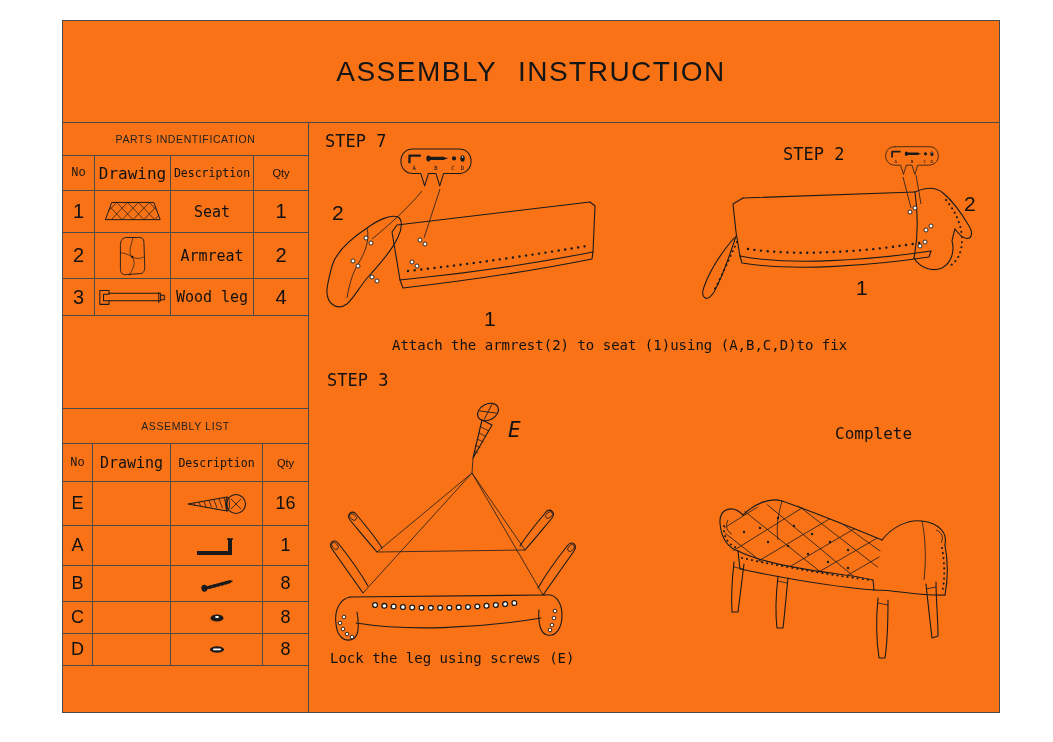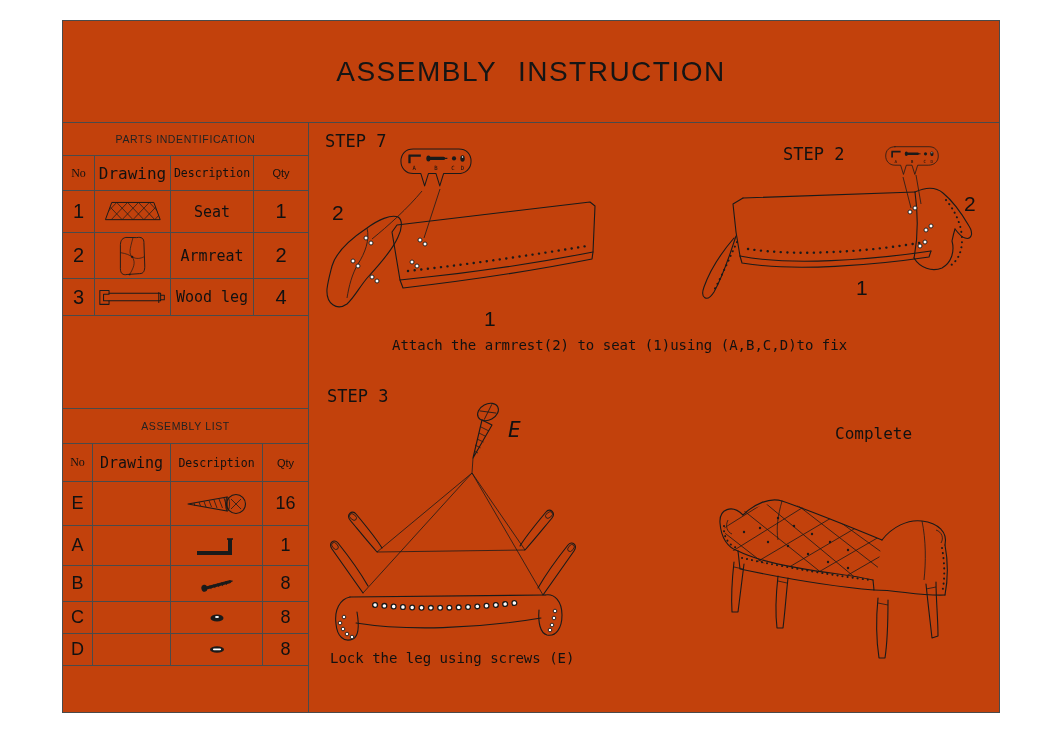--- a/index.html
+++ b/index.html
@@ -1,37 +1,37 @@
 <!DOCTYPE html>
 <html><head>
 <meta charset="utf-8">
 <style>
   * { margin:0; padding:0; box-sizing:border-box; }
   html,body { width:1053px; height:742px; background:#ffffff; overflow:hidden; }
   body { position:relative; font-family:"Liberation Sans", sans-serif; color:#111; }
 
   .sheet { position:absolute; left:62px; top:20px; width:938px; height:693px;
-           border:1px solid #4a4a4a; background:#c2410c; }
+           border:1px solid #4a4a4a; background:#f97316; }
   .title-row { height:102px; border-bottom:1px solid #4a4a4a;
                display:flex; align-items:center; justify-content:center; }
   .page-title { font-size:28px; font-weight:400; letter-spacing:1.5px; word-spacing:12px; color:#151515; }
 
   .content { display:flex; height:589px; }
 
   
   .left-panel { width:246px; border-right:1px solid #4a4a4a; display:flex; flex-direction:column; }
   .tbl-title { border-bottom:1px solid #4a4a4a; display:flex; align-items:center; justify-content:center;
                font-size:10.5px; letter-spacing:.6px; color:#222; }
   .cols { display:grid; }
   .parts-grid { grid-template-columns:32px 76px 83px auto; }
   .hw-grid    { grid-template-columns:30px 78px 92px auto; }
   .cols > div { border-right:1px solid #4a4a4a; border-bottom:1px solid #4a4a4a;
                 display:flex; align-items:center; justify-content:center; overflow:hidden; }
   .cols > div:last-child { border-right:none; }
-  .hdr-no   { font-family:Liberation Serif, serif; font-size:12px; }
+  .hdr-no   { font-family:Liberation Mono, monospace; font-size:12px; }
   .hdr-drawing { font-family:"DejaVu Sans Mono", monospace; font-size:16px; }
   .hdr-desc { font-family:"DejaVu Sans Mono", monospace; font-size:11.5px; }
   .hdr-qty  { font-size:11px; }
   .cell-num  { font-size:20px; }
   .cell-num-sm { font-size:18px; }
   .cell-desc { font-family:"DejaVu Sans Mono", monospace; font-size:15px; }
   .spacer-box { height:93px; border-bottom:1px solid #4a4a4a; }
   .filler { flex:1; }
 
   
@@ -228,21 +228,21 @@
       <div class="filler"></div>
     </aside>
 
     <main class="filler"></main>
   </div>
 </div>
 
 <div class="step-label" style="left:325px; top:131px">STEP 7</div>
 <div class="step-label" style="left:783px; top:144px">STEP 2</div>
 <div class="caption" style="left:392px; top:337px">Attach the armrest(2) to seat (1)using (A,B,C,D)to fix</div>
-<div class="step-label" style="left:327px; top:386px">STEP 3</div>
+<div class="step-label" style="left:327px; top:370px">STEP 3</div>
 <div class="caption" style="left:330px; top:650px">Lock the leg using screws (E)</div>
 <div class="step-label" style="left:835px; top:424px; font-size:16px">Complete</div>
 
 <div class="diagram" style="left:312px; top:140px; width:335px; height:200px">
   <svg width="335" height="200" viewBox="0 0 335 200">
     <g>
       <path class="ln" d="M20,126 C24,112 40,98 55,88 C66,80 79,74 86,77 C91,80 90,89 86,97 C81,109 68,124 56,137 C48,146 42,158 35,164 C25,171 14,164 15,149 C16,141 18,134 20,126 Z"></path>
       <path class="ln-thin" d="M55,88 C58,100 53,113 46,124 C40,134 37,146 35,158"></path>
       <circle class="hole" cx="54" cy="98" r="2"></circle>
         <circle class="hole" cx="59" cy="103" r="2"></circle>

